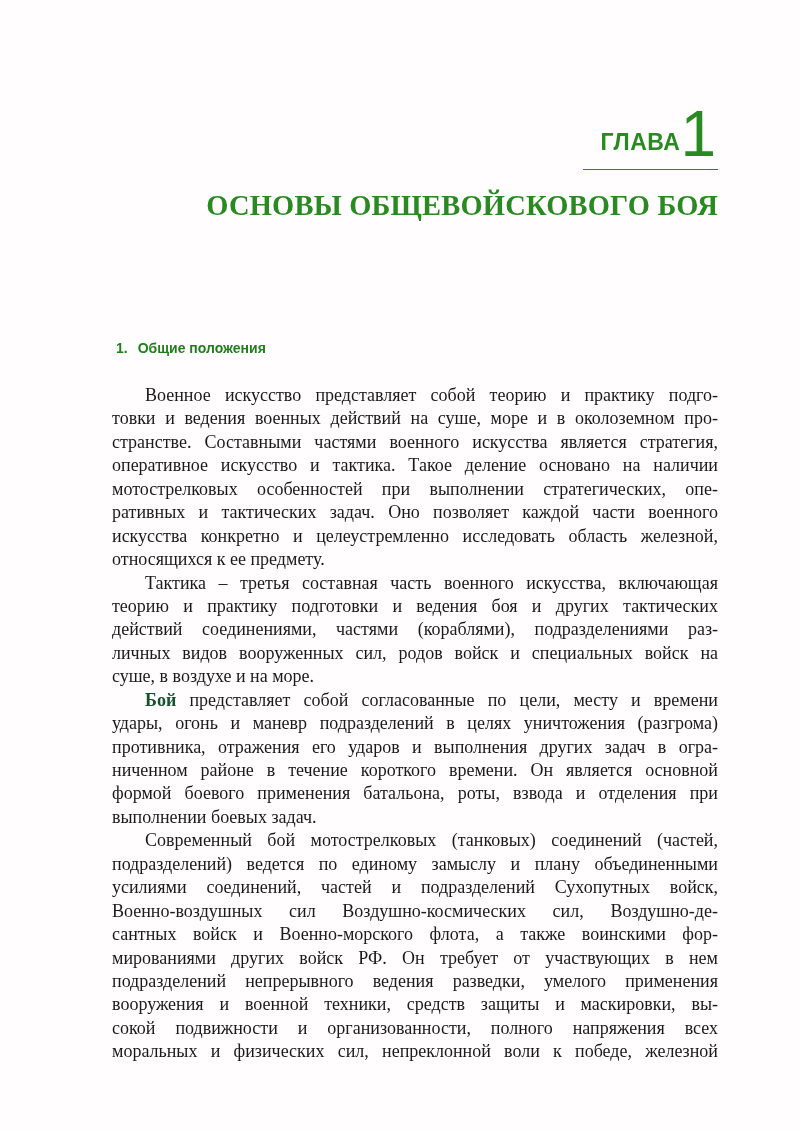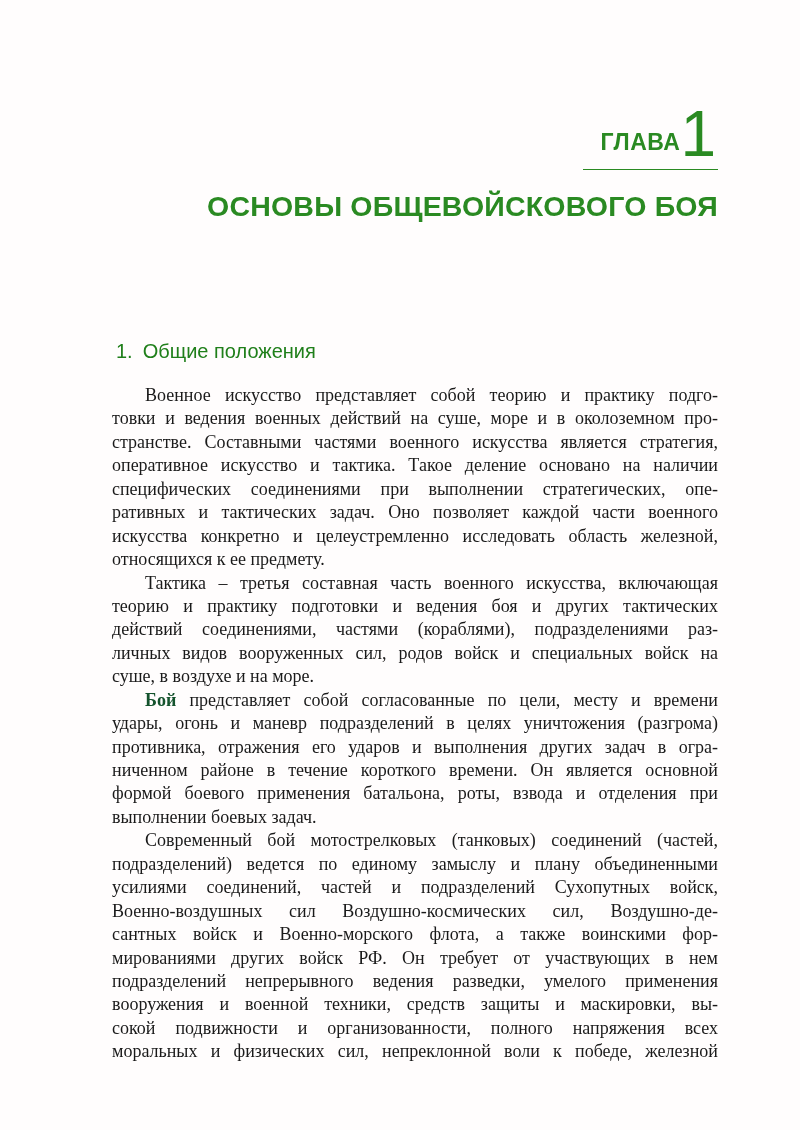--- a/index.html
+++ b/index.html
@@ -46,34 +46,34 @@
     top: 169px;
     width: 135px;
     height: 1px;
     background: #2a8a22;
   }
   .chapter-title {
     position: absolute;
     right: 82px;
     top: 190px;
     color: #2a8a22;
-    font-family: Liberation Sans, sans-serif;
+    font-family: Liberation Serif, serif;
     font-weight: bold;
     font-size: 28.5px;
     letter-spacing: 0.2px;
     white-space: nowrap;
   }
   .section-heading {
     position: absolute;
     left: 116px;
     top: 340px;
     color: #1f7f1a;
     font-family: "Liberation Sans", sans-serif;
-    font-weight: normal;
-    font-size: 20px;
+    font-weight: bold;
+    font-size: 14px;
     white-space: nowrap;
   }
   .section-heading .num { margin-right: 10px; }
   .body-text {
     position: absolute;
     left: 112px;
     top: 384px;
     width: 606px;
     font-family: "Liberation Serif", serif;
     font-size: 18px;
@@ -112,21 +112,21 @@
     <span class="num">1.</span><span>Общие положения</span>
   </h2>
 
   <div class="body-text">
 
     <div>
       <span class="line indent">Военное искусство представляет собой теорию и практику подго-</span>
       <span class="line">товки и ведения военных действий на суше, море и в околоземном про-</span>
       <span class="line">странстве. Составными частями военного искусства является стратегия,</span>
       <span class="line">оперативное искусство и тактика. Такое деление основано на наличии</span>
-      <span class="line">специфических соединениями при выполнении стратегических, опе-</span>
+      <span class="line">мотострелковых особенностей при выполнении стратегических, опе-</span>
       <span class="line">ративных и тактических задач. Оно позволяет каждой части военного</span>
       <span class="line">искусства конкретно и целеустремленно исследовать область железной,</span>
       <span class="line last">относящихся к ее предмету.</span>
     </div>
 
     <div>
       <span class="line indent">Тактика – третья составная часть военного искусства, включающая</span>
       <span class="line">теорию и практику подготовки и ведения боя и других тактических</span>
       <span class="line">действий соединениями, частями (кораблями), подразделениями раз-</span>
       <span class="line">личных видов вооруженных сил, родов войск и специальных войск на</span>

